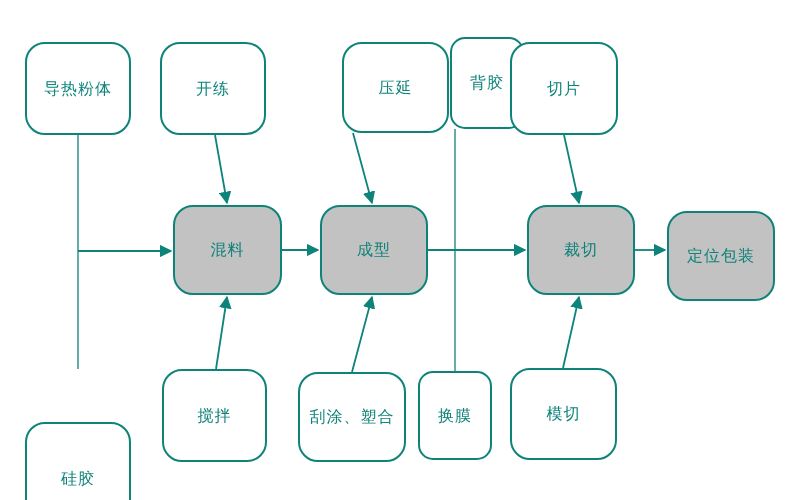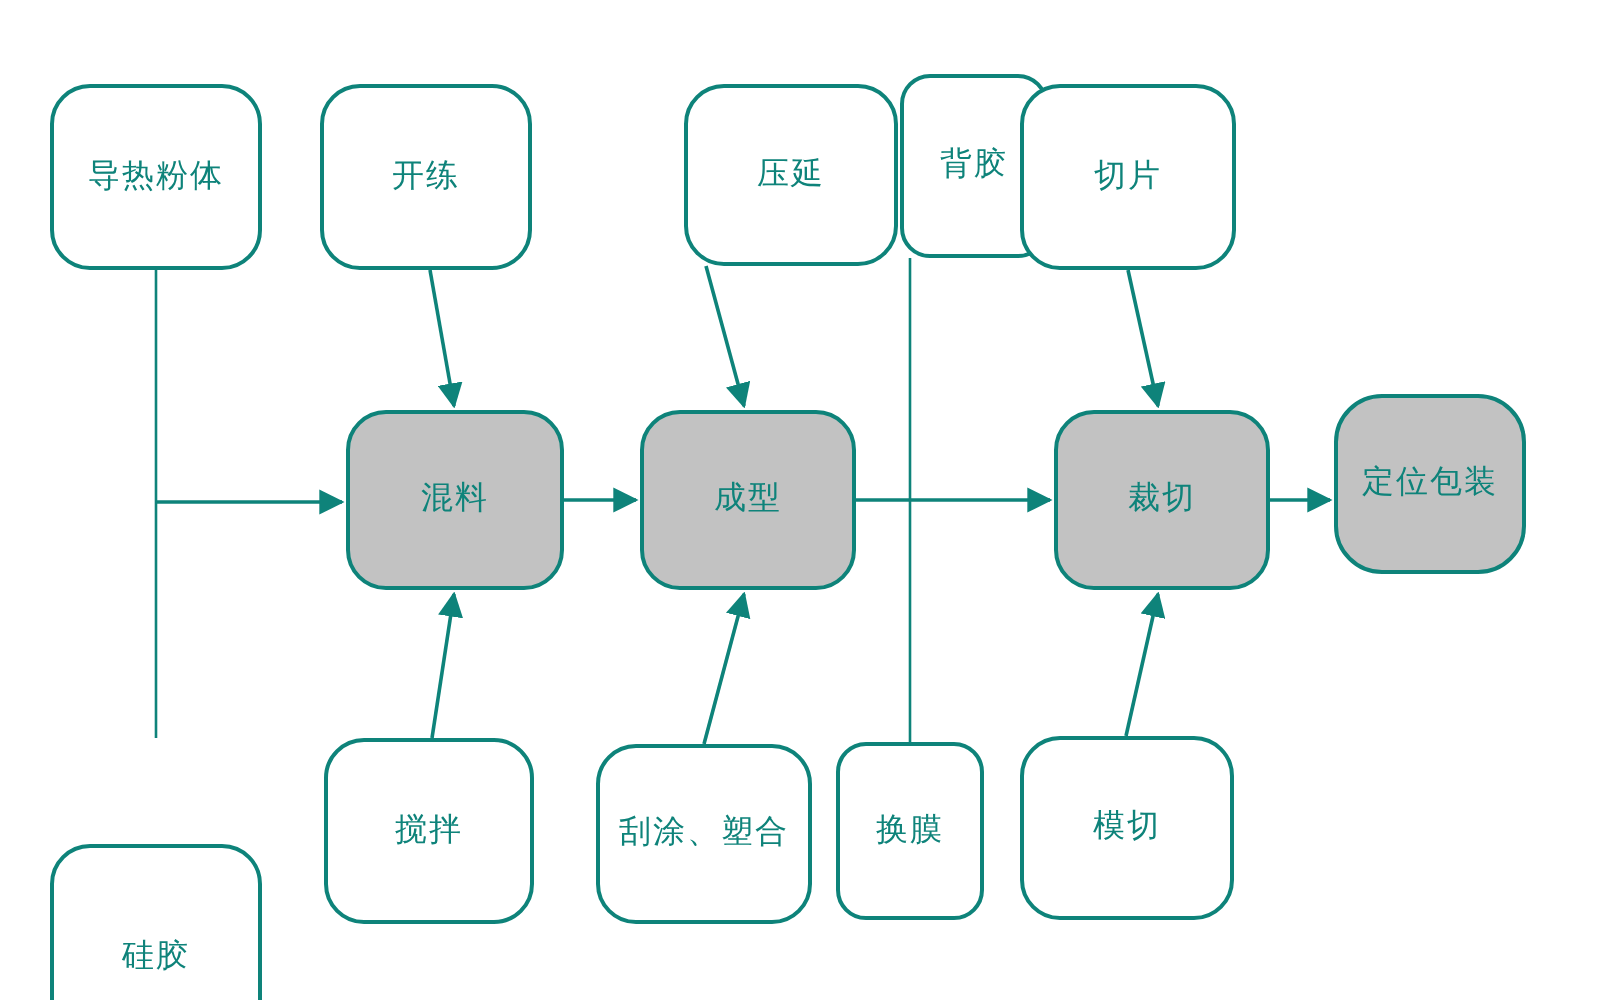--- a/index.html
+++ b/index.html
@@ -91,21 +91,21 @@
       </div>
       <div class="node process" style="left: 173px; top: 205px; width: 109px; height: 90px; justify-content: center;">
         <span class="node-label">混料</span>
       </div>
       <div class="node process" style="left: 320px; top: 205px; width: 108px; height: 90px;">
         <span class="node-label">成型</span>
       </div>
       <div class="node process" style="left: 527px; top: 205px; width: 108px; height: 90px;">
         <span class="node-label">裁切</span>
       </div>
-      <div class="node process" style="left: 667px; top: 197px; width: 96px; height: 90px; border-radius: 24px;">
+      <div class="node process" style="left: 667px; top: 211px; width: 108px; height: 90px;">
         <span class="node-label">定位包装</span>
       </div>
       <div class="node input" style="left: 25px; top: 387px; width: 106px; height: 113px; margin-top: 35px;">
         <span class="node-label">硅胶</span>
       </div>
       <div class="node input" style="left: 162px; top: 369px; width: 105px; height: 93px;">
         <span class="node-label">搅拌</span>
       </div>
       <div class="node input" style="left: 298px; top: 372px; width: 108px; height: 90px;">
         <span class="node-label">刮涂、塑合</span>

